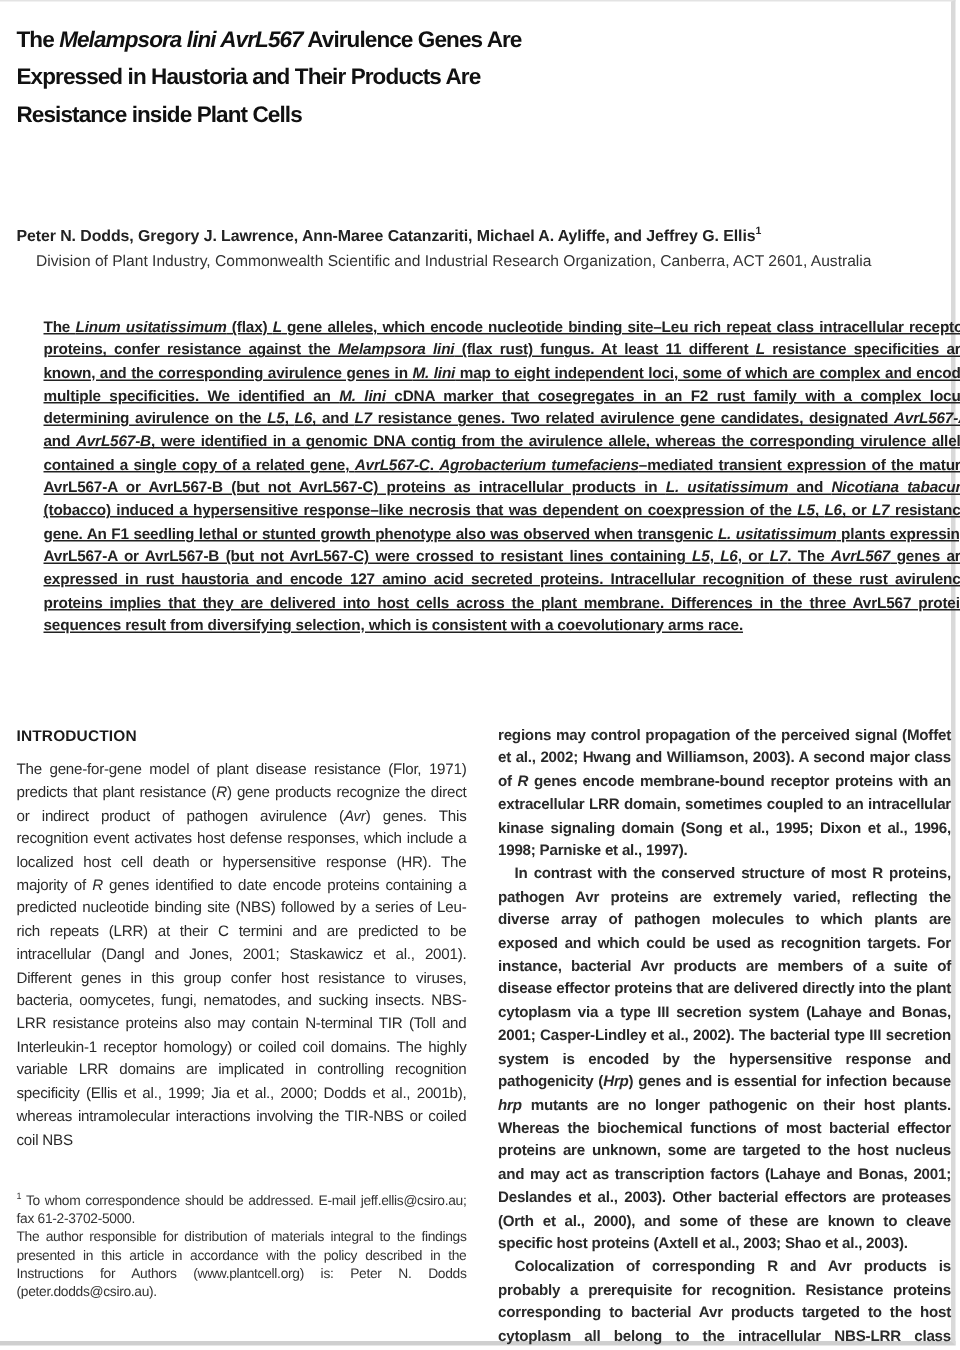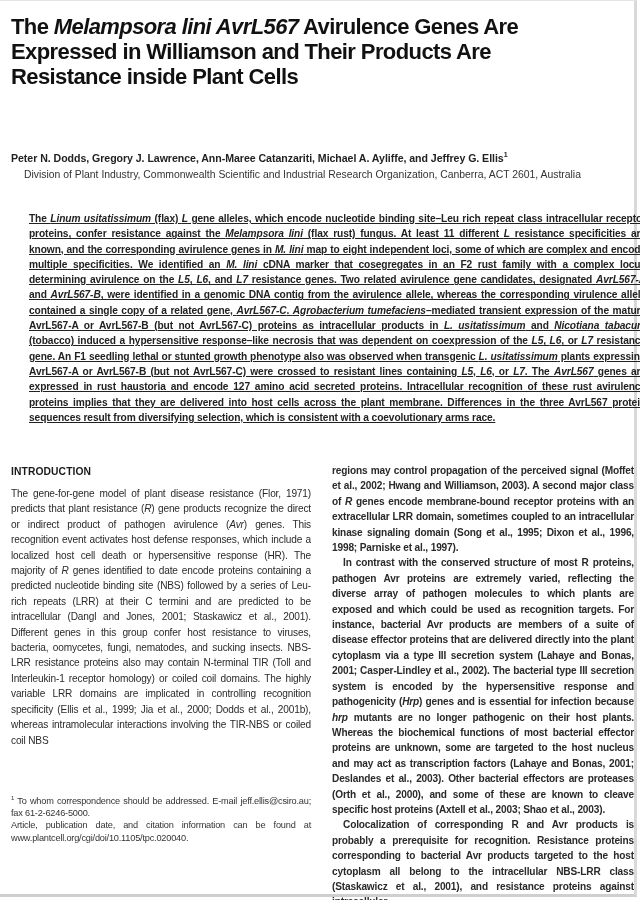--- a/index.html
+++ b/index.html
@@ -8,42 +8,42 @@
     background: #ffffff; position: relative;
     font-family: "Liberation Sans", sans-serif; color: #1a1a1a;
   }
   .page {
     position: absolute; left: 0; top: 0; width: 637px; height: 897px;
     border-top: 1px solid #e3e3e3; border-right: 3px solid #d9d9d9; border-bottom: 3px solid #cfcfcf;
     box-sizing: border-box;
   }
   .title {
     position: absolute; left: 11px; top: 13px; width: 600px;
-    font-size: 22px; line-height: 25px; font-weight: bold; letter-spacing: -0.6px;
+    font-size: 15px; line-height: 25px; font-weight: bold; letter-spacing: -0.6px;
     color: #111; margin: 0;
   }
   .title i { font-style: italic; }
   .authors {
     position: absolute; left: 11px; top: 150px; width: 620px;
     font-size: 10.6px; font-weight: bold; color: #222; letter-spacing: -0.05px; margin: 0;
   }
   .authors sup { font-size: 7px; }
   .affil {
     position: absolute; left: 24px; top: 168px; width: 620px;
     font-size: 10.4px; color: #333; margin: 0;
   }
   .abstract {
     position: absolute; left: 11px; top: 192px; width: 617px;
     font-size: 10.2px; line-height: 15.3px; font-weight: bold; color: #222;
     text-align: justify; margin: 18px; letter-spacing: -0.1px; text-decoration: underline;
   }
   .abstract i { font-style: italic; }
   .col {
     position: absolute; width: 300px; font-size: 10.1px; line-height: 15.4px;
-    color: #2a2a2a; text-align: justify; letter-spacing: -0.15px;
+    color: #2a2a2a; text-align: justify; letter-spacing: -0.15px; margin-top: 20px;
   }
   .col p { margin: 0; }
   .col.left { left: 11px; top: 462px; }
   .col.right { left: 332px; top: 462px; width: 302px; font-weight: bold; }
   .heading {
     font-size: 10.3px; font-weight: bold; letter-spacing: 0.1px; color: #1a1a1a;
     margin: 2px 0 8px 0 !important; line-height: 13px;
   }
   .indent { text-indent: 11px; }
   .footnotes {
@@ -53,38 +53,38 @@
   .footnotes p { margin: 0; }
   .footnotes sup { font-size: 6px; }
 </style>
 </head>
 <body>
 
 <div class="page">
 
   <h1 class="title">
     <span><span>The </span><i>Melampsora lini AvrL567</i><span> Avirulence Genes Are</span></span><br>
-    <span>Expressed in Williamson and Their Products Are</span><br>
+    <span>Expressed in Haustoria and Their Products Are</span><br>
     <span>Resistance inside Plant Cells</span>
   </h1>
 
   <p class="authors"><span>Peter N. Dodds, Gregory J. Lawrence, Ann-Maree Catanzariti, Michael A. Ayliffe, and Jeffrey G. Ellis</span><sup>1</sup></p>
   <p class="affil">Division of Plant Industry, Commonwealth Scientific and Industrial Research Organization, Canberra, ACT 2601, Australia</p>
 
   <p class="abstract"><span>The </span><i>Linum usitatissimum</i><span> (flax) </span><i>L</i><span> gene alleles, which encode nucleotide binding site–Leu rich repeat class intracellular receptor proteins, confer resistance against the </span><i>Melampsora lini</i><span> (flax rust) fungus. At least 11 different </span><i>L</i><span> resistance specificities are known, and the corresponding avirulence genes in </span><i>M. lini</i><span> map to eight independent loci, some of which are complex and encode multiple specificities. We identified an </span><i>M. lini</i><span> cDNA marker that cosegregates in an F2 rust family with a complex locus determining avirulence on the </span><i>L5</i><span>, </span><i>L6</i><span>, and </span><i>L7</i><span> resistance genes. Two related avirulence gene candidates, designated </span><i>AvrL567-A</i><span> and </span><i>AvrL567-B</i><span>, were identified in a genomic DNA contig from the avirulence allele, whereas the corresponding virulence allele contained a single copy of a related gene, </span><i>AvrL567-C</i><span>. </span><i>Agrobacterium tumefaciens</i><span>–mediated transient expression of the mature AvrL567-A or AvrL567-B (but not AvrL567-C) proteins as intracellular products in </span><i>L. usitatissimum</i><span> and </span><i>Nicotiana tabacum</i><span> (tobacco) induced a hypersensitive response–like necrosis that was dependent on coexpression of the </span><i>L5</i><span>, </span><i>L6</i><span>, or </span><i>L7</i><span> resistance gene. An F1 seedling lethal or stunted growth phenotype also was observed when transgenic </span><i>L. usitatissimum</i><span> plants expressing AvrL567-A or AvrL567-B (but not AvrL567-C) were crossed to resistant lines containing </span><i>L5</i><span>, </span><i>L6</i><span>, or </span><i>L7</i><span>. The </span><i>AvrL567</i><span> genes are expressed in rust haustoria and encode 127 amino acid secreted proteins. Intracellular recognition of these rust avirulence proteins implies that they are delivered into host cells across the plant membrane. Differences in the three AvrL567 protein sequences result from diversifying selection, which is consistent with a coevolutionary arms race.</span></p>
 
   <div class="col left">
     <p class="heading">INTRODUCTION</p>
     <p><span>The gene-for-gene model of plant disease resistance (Flor, 1971) predicts that plant resistance (</span><i>R</i><span>) gene products recognize the direct or indirect product of pathogen avirulence (</span><i>Avr</i><span>) genes. This recognition event activates host defense responses, which include a localized host cell death or hypersensitive response (HR). The majority of </span><i>R</i><span> genes identified to date encode proteins containing a predicted nucleotide binding site (NBS) followed by a series of Leu-rich repeats (LRR) at their C termini and are predicted to be intracellular (Dangl and Jones, 2001; Staskawicz et al., 2001). Different genes in this group confer host resistance to viruses, bacteria, oomycetes, fungi, nematodes, and sucking insects. NBS-LRR resistance proteins also may contain N-terminal TIR (Toll and Interleukin-1 receptor homology) or coiled coil domains. The highly variable LRR domains are implicated in controlling recognition specificity (Ellis et al., 1999; Jia et al., 2000; Dodds et al., 2001b), whereas intramolecular interactions involving the TIR-NBS or coiled coil NBS</span></p>
   </div>
 
   <div class="col right">
     <p><span>regions may control propagation of the perceived signal (Moffet et al., 2002; Hwang and Williamson, 2003). A second major class of </span><i>R</i><span> genes encode membrane-bound receptor proteins with an extracellular LRR domain, sometimes coupled to an intracellular kinase signaling domain (Song et al., 1995; Dixon et al., 1996, 1998; Parniske et al., 1997).</span></p>
     <p class="indent"><span>In contrast with the conserved structure of most R proteins, pathogen Avr proteins are extremely varied, reflecting the diverse array of pathogen molecules to which plants are exposed and which could be used as recognition targets. For instance, bacterial Avr products are members of a suite of disease effector proteins that are delivered directly into the plant cytoplasm via a type III secretion system (Lahaye and Bonas, 2001; Casper-Lindley et al., 2002). The bacterial type III secretion system is encoded by the hypersensitive response and pathogenicity (</span><i>Hrp</i><span>) genes and is essential for infection because </span><i>hrp</i><span> mutants are no longer pathogenic on their host plants. Whereas the biochemical functions of most bacterial effector proteins are unknown, some are targeted to the host nucleus and may act as transcription factors (Lahaye and Bonas, 2001; Deslandes et al., 2003). Other bacterial effectors are proteases (Orth et al., 2000), and some of these are known to cleave specific host proteins (Axtell et al., 2003; Shao et al., 2003).</span></p>
     <p class="indent"><span>Colocalization of corresponding R and Avr products is probably a prerequisite for recognition. Resistance proteins corresponding to bacterial Avr products targeted to the host cytoplasm all belong to the intracellular NBS-LRR class (Staskawicz et al., 2001), and resistance proteins against intracellular</span></p>
   </div>
 
   <div class="footnotes">
-    <p><sup>1</sup><span> To whom correspondence should be addressed. E-mail jeff.ellis@csiro.au; fax 61-2-6246-5000.</span></p>
-    <p>Article, publication date, and citation information can be found at www.plantcell.org/cgi/doi/10.1105/tpc.020040.</p>
+    <p><sup>1</sup><span> To whom correspondence should be addressed. E-mail jeff.ellis@csiro.au; fax 61-2-3702-5000.</span></p>
+    <p>The author responsible for distribution of materials integral to the findings presented in this article in accordance with the policy described in the Instructions for Authors (www.plantcell.org) is: Peter N. Dodds (peter.dodds@csiro.au).</p>
   </div>
 
 </div>
 
 </body></html>

